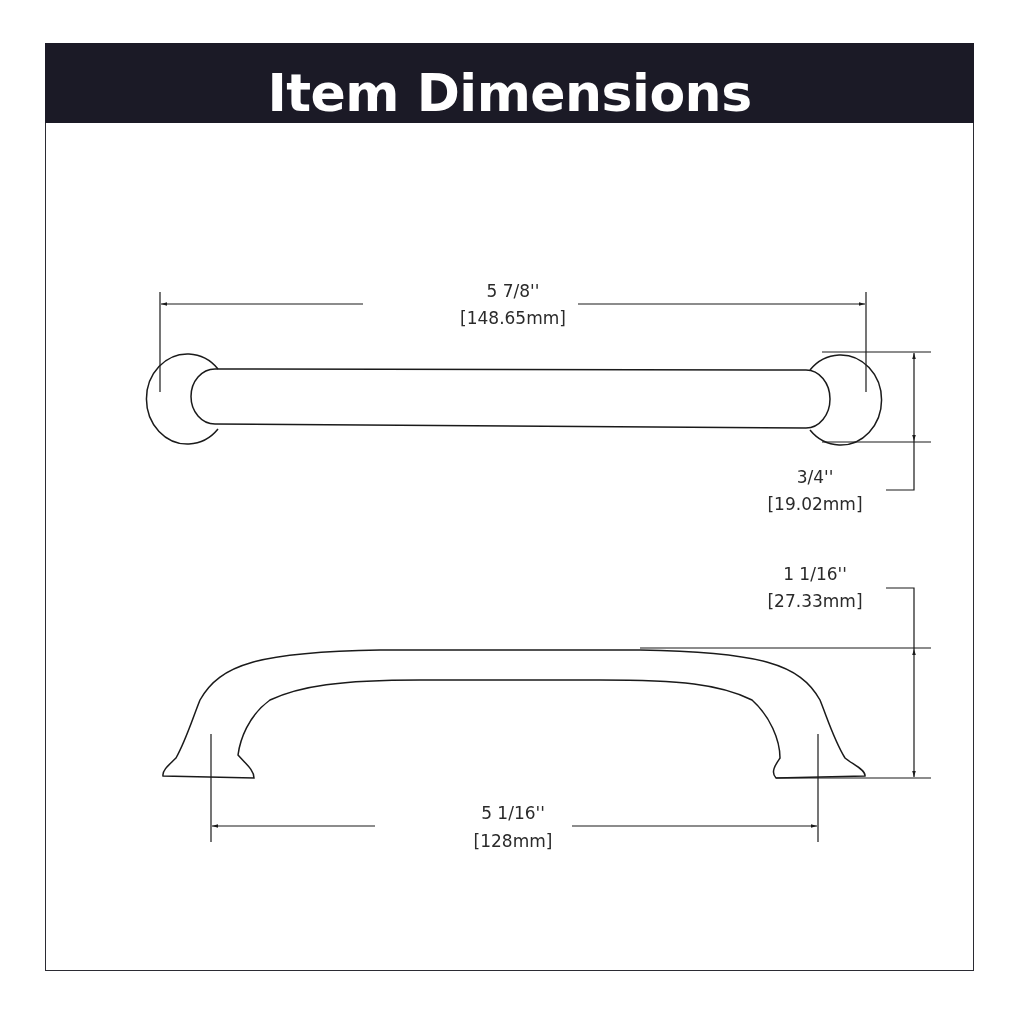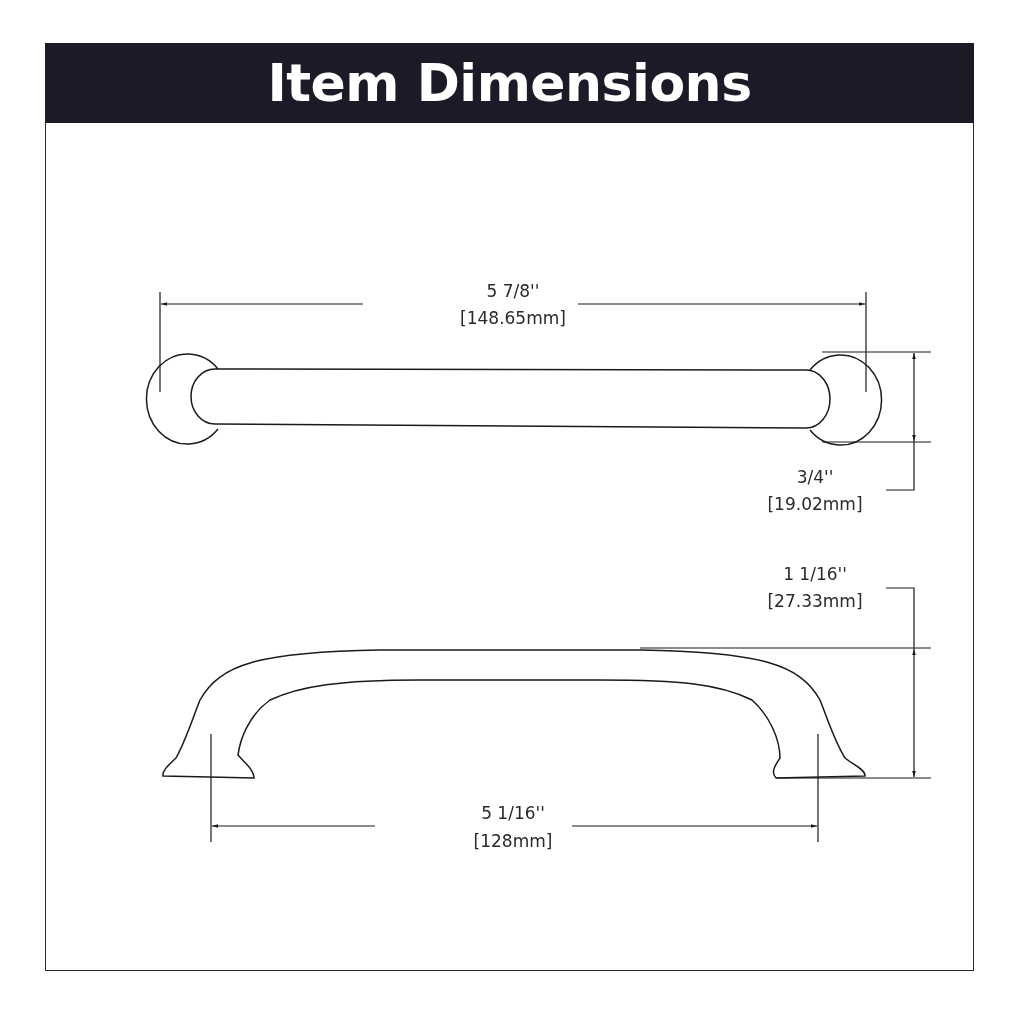--- a/index.html
+++ b/index.html
@@ -3,21 +3,21 @@
   <meta charset="utf-8">
   <style>
     html, body { margin: 0; padding: 0; background: #ffffff; }
     body { width: 1024px; height: 1024px; position: relative; overflow: hidden; }
     .frame {
       position: absolute; left: 45px; top: 43px; width: 929px; height: 928px;
       border: 1.5px solid #2b2b33; box-sizing: border-box; background: #fff;
     }
     .header {
       position: absolute; left: 45px; top: 43px; width: 929px; height: 80px;
-      background: #1b1a26; display: flex; align-items: center; justify-content: center;
+      background: #1b1a26; display: flex; align-items: flex-end; justify-content: center;
     }
     .header-title {
       color: #ffffff; font-family: "DejaVu Sans", sans-serif; font-weight: bold;
       font-size: 52px; letter-spacing: -0.5px;
     }
     svg.drawing { position: absolute; left: 0; top: 0; }
     .dim-text {
       font-family: "DejaVu Sans", sans-serif; font-size: 17px; fill: #2a2a2a;
     }
   </style>

